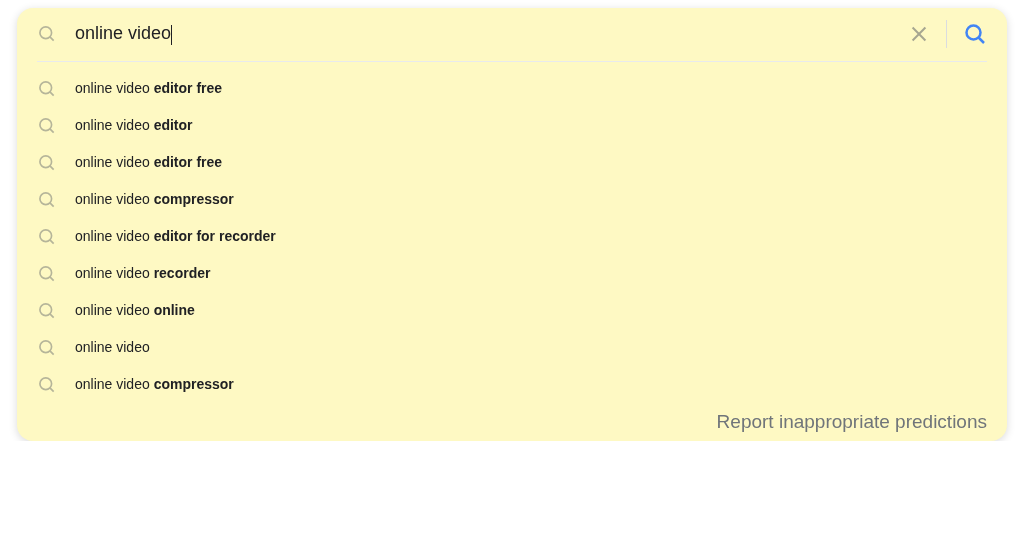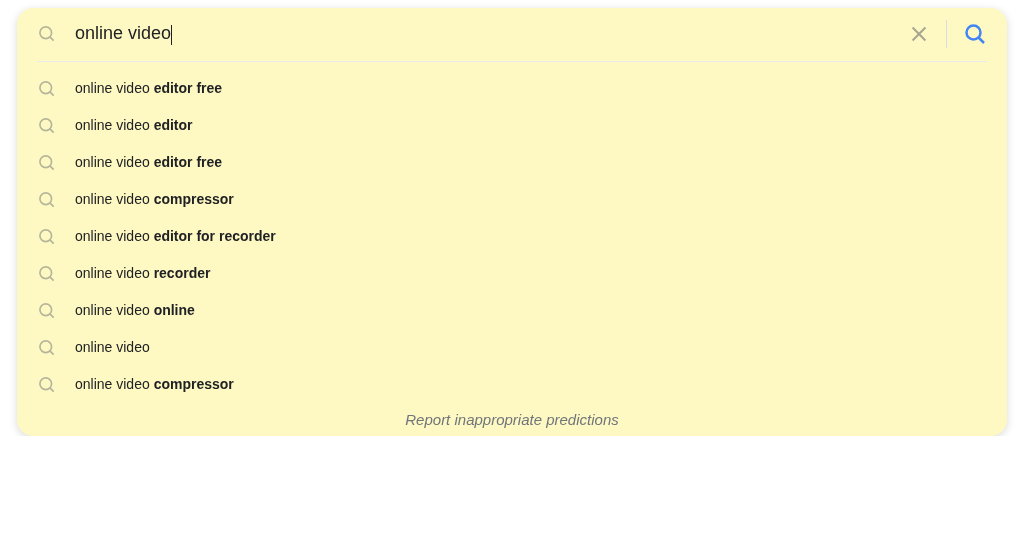--- a/index.html
+++ b/index.html
@@ -83,24 +83,23 @@
     }
     .suggestion-text {
       font-size: 14px;
       color: #202124;
       line-height: 1.5;
     }
     .suggestion-text .bold {
       font-weight: bold;
     }
     .report-link {
-      text-align: center;
+      text-align: right;
       padding: 4px 20px 8px 20px;
-      font-size: 15px;
-      font-style: italic;
+      font-size: 19px;
       color: #70757a;
       cursor: pointer;
     }
     .caret::after {
       content: '';
       display: inline-block;
       width: 1px;
       height: 20px;
       background: #202124;
       vertical-align: middle;

